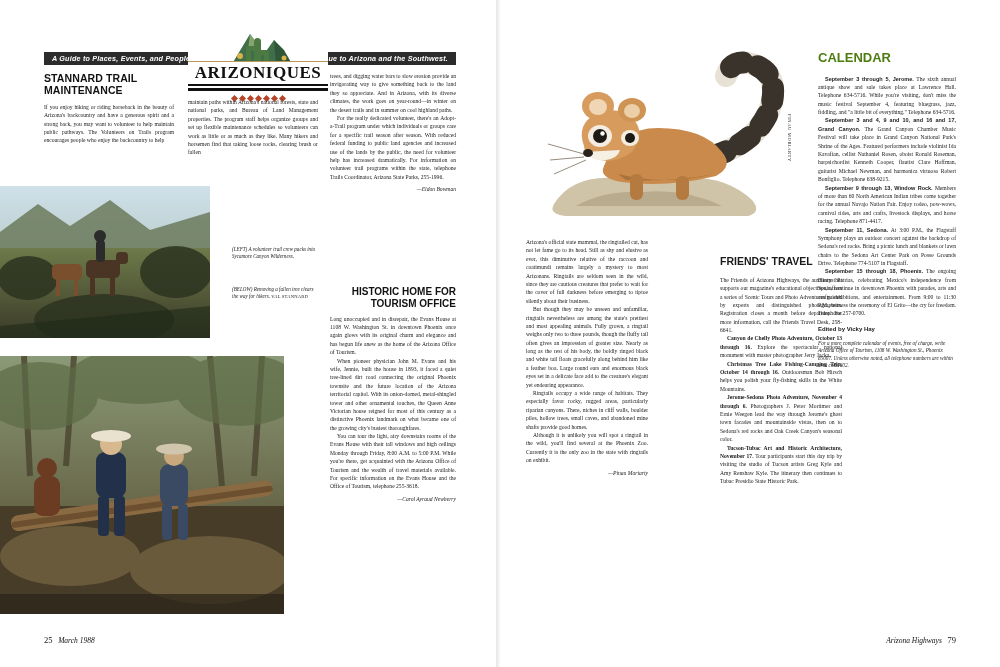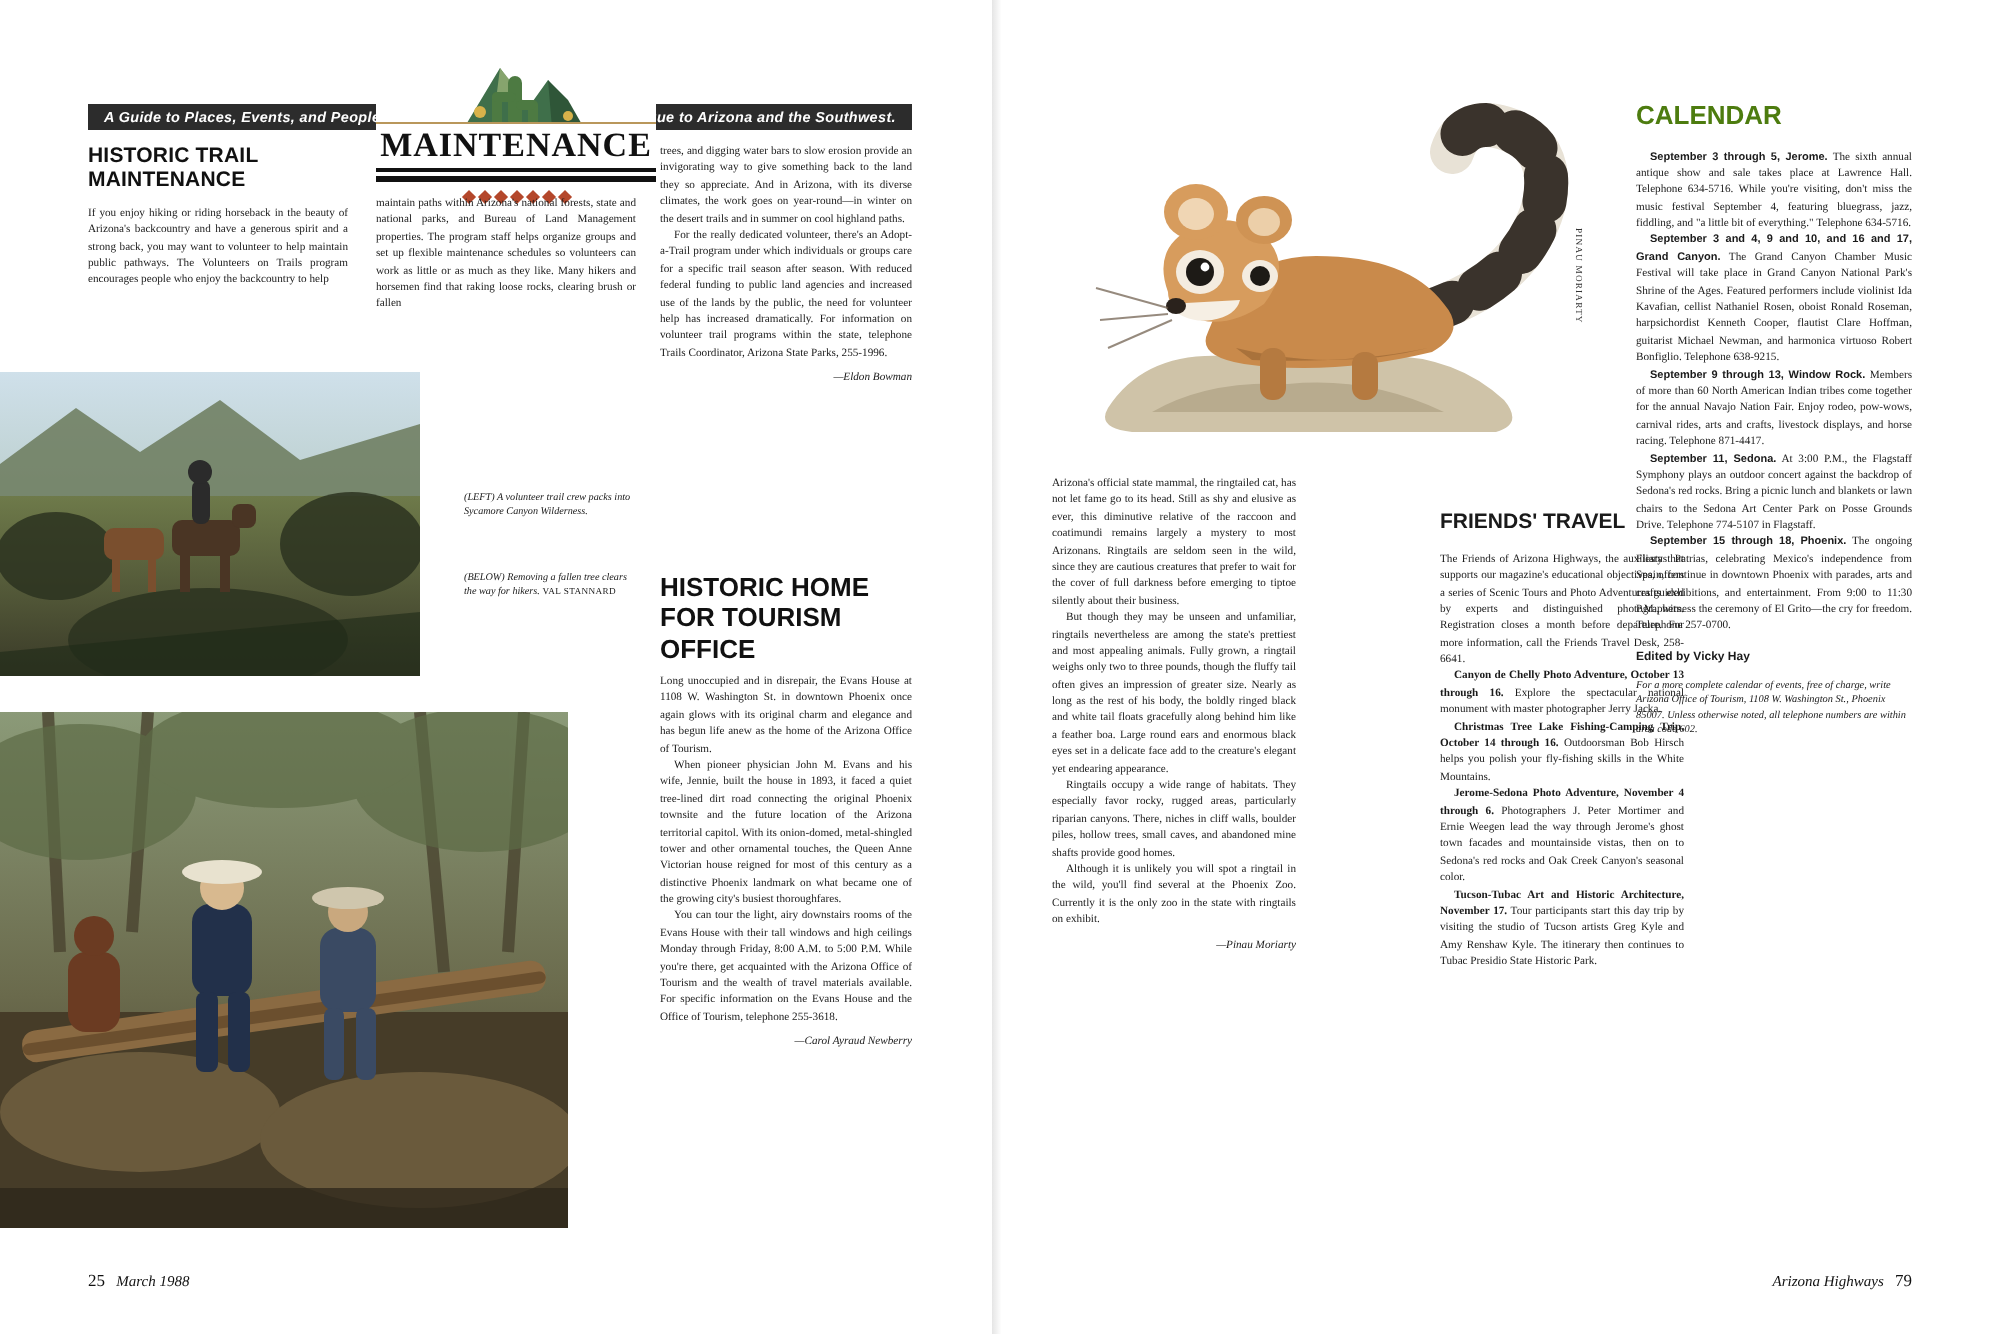--- a/index.html
+++ b/index.html
@@ -56,22 +56,22 @@
   .col p{margin:0 0 0 0;text-indent:7px;}
   .col p.first{text-indent:0;}
 
   h2.head{
     font-family:"Liberation Sans", sans-serif;
     font-weight:bold;font-size:10.5px;line-height:1.18;
     margin:0 0 6px 0;letter-spacing:.1px;color:#111;text-align:left;
   }
   h3.sub{
     font-family:"Liberation Sans", sans-serif;
-    font-weight:bold;font-size:13px;line-height:1.18;
-    margin:0 0 5px 0;color:#111;text-align:left;
+    font-weight:bold;font-size:10px;line-height:1.18;
+    margin:0 0 5px 0;color:#111;text-align:right;
   }
   .byline{
     text-align:right;font-style:italic;font-size:5.6px;margin-top:4px;
   }
   .caption{
     font-size:5.1px;line-height:1.45;font-style:italic;text-align:left;
   }
   .credit{font-variant:small-caps;font-style:normal;font-size:4.6px;letter-spacing:.2px;}
 
   
@@ -145,35 +145,35 @@
             <rect x="76" y="30" width="5" height="14" rx="2.5"></rect>
             <rect x="70" y="30" width="10" height="5" rx="2.5"></rect>
           </g>
           <g fill="#d8b24a">
             <circle cx="52" cy="36" r="3"></circle>
             <circle cx="96" cy="38" r="2.5"></circle>
           </g>
           <rect x="0" y="41" width="140" height="3" fill="#b9975b"></rect>
         </svg>
       </div>
-      <div class="logo-title">MAINTENANCE</div>
+      <div class="logo-title">ARIZONIQUES</div>
       <div class="logo-rule"></div>
       <div class="logo-dots">
           <i></i>
           <i></i>
           <i></i>
           <i></i>
           <i></i>
           <i></i>
           <i></i>
         </div>
     </div>
 
     <div class="col" style="left:44px;top:72px;width:130px;">
-      <h2 class="head">HISTORIC TRAIL MAINTENANCE</h2>
+      <h2 class="head">STANNARD TRAIL MAINTENANCE</h2>
       <p class="first">If you enjoy hiking or riding horseback in the beauty of Arizona's backcountry and have a generous spirit and a strong back, you may want to volunteer to help maintain public pathways. The Volunteers on Trails program encourages people who enjoy the backcountry to help</p>
     </div>
 
     <div class="col" style="left:188px;top:98px;width:130px;">
       <p class="first">maintain paths within Arizona's national forests, state and national parks, and Bureau of Land Management properties. The program staff helps organize groups and set up flexible maintenance schedules so volunteers can work as little or as much as they like. Many hikers and horsemen find that raking loose rocks, clearing brush or fallen</p>
     </div>
 
     <div class="col" style="left:330px;top:72px;width:126px;">
       <p class="first">trees, and digging water bars to slow erosion provide an invigorating way to give something back to the land they so appreciate. And in Arizona, with its diverse climates, the work goes on year-round—in winter on the desert trails and in summer on cool highland paths.</p>
       <p>For the really dedicated volunteer, there's an Adopt-a-Trail program under which individuals or groups care for a specific trail season after season. With reduced federal funding to public land agencies and increased use of the lands by the public, the need for volunteer help has increased dramatically. For information on volunteer trail programs within the state, telephone Trails Coordinator, Arizona State Parks, 255-1996.</p>

